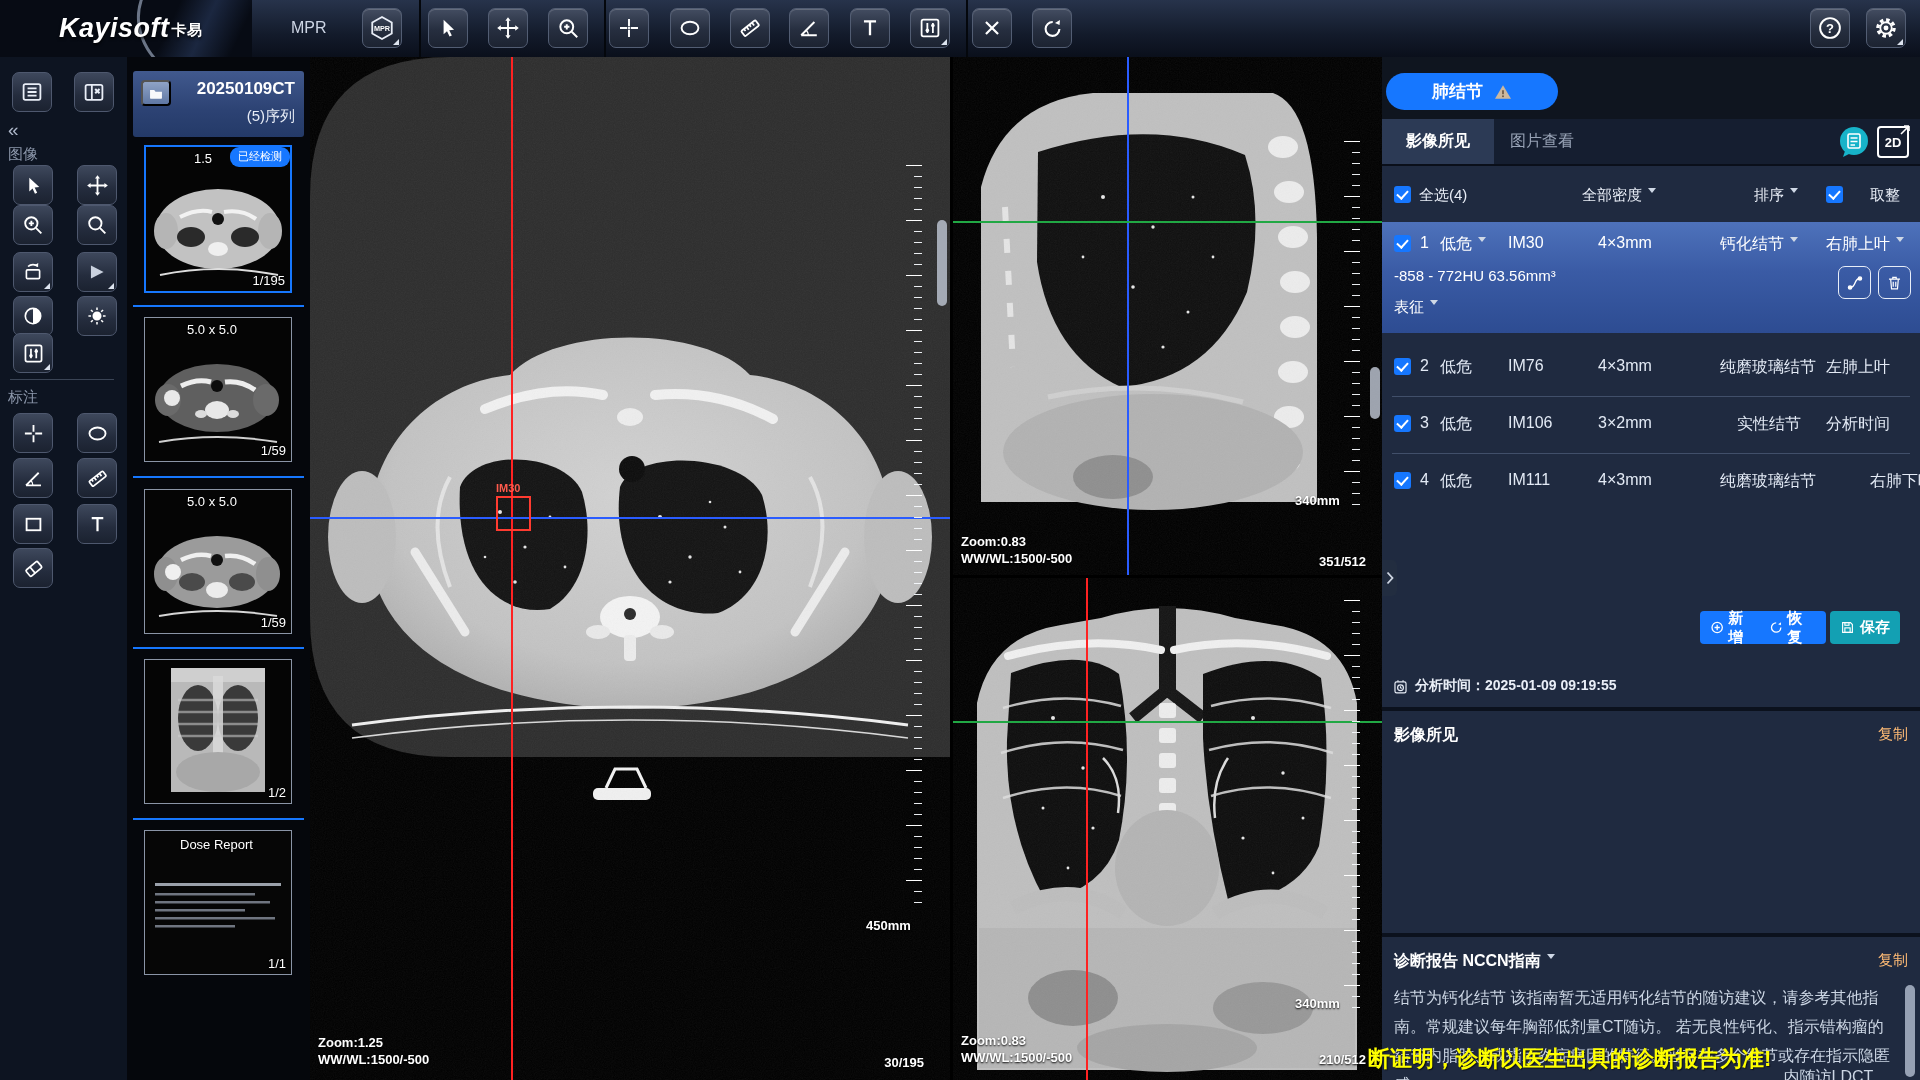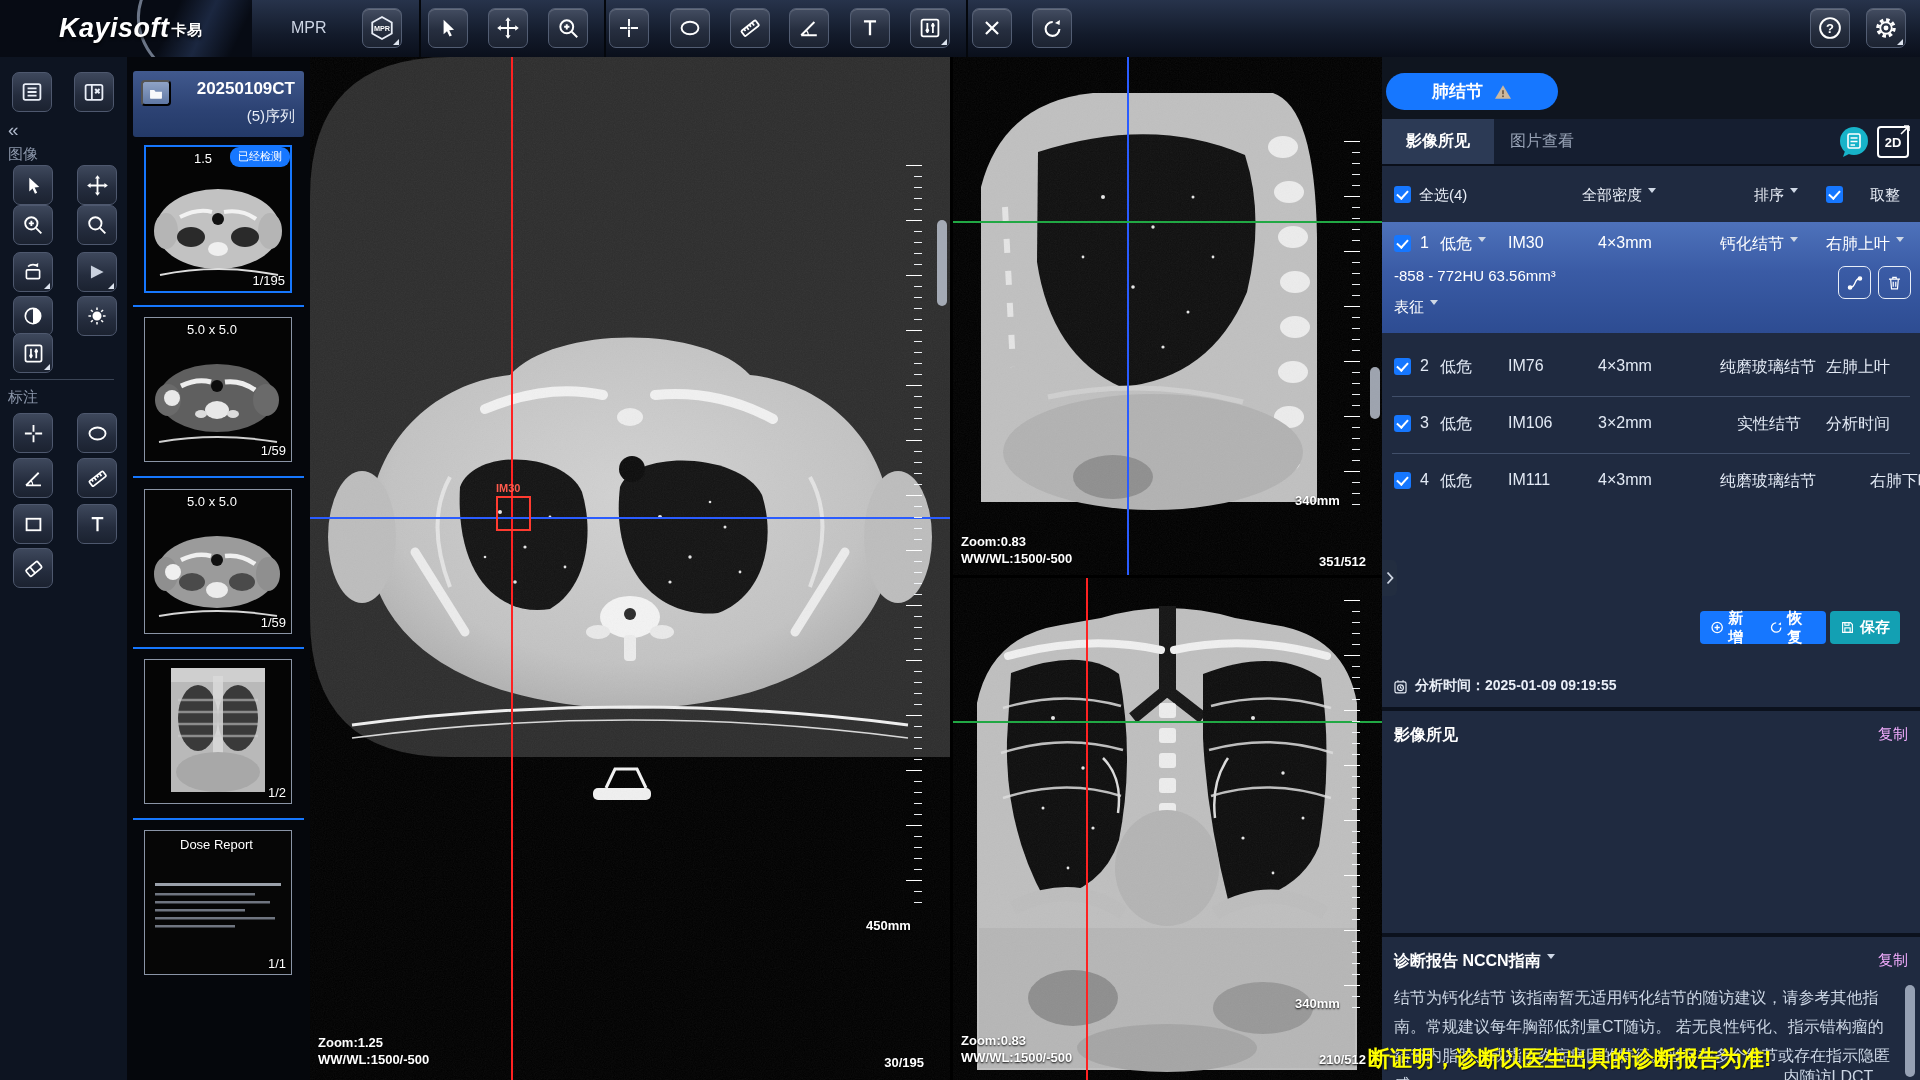--- a/index.html
+++ b/index.html
@@ -97,21 +97,21 @@
     display:flex;align-items:center;justify-content:center;cursor:pointer;}
   .btn-blue{position:absolute;top:554px;height:33px;background:#1677ff;border-radius:4px;
     display:flex;align-items:center;color:#fff;font-size:15px;font-weight:bold;cursor:pointer;}
   .btn-teal{position:absolute;top:554px;height:33px;background:#13a0b3;border-radius:4px;
     display:flex;align-items:center;justify-content:center;gap:5px;color:#fff;font-size:15px;font-weight:bold;cursor:pointer;}
   .btn-seg{display:flex;align-items:center;gap:4px;padding:0 10px;}
   .analysis{position:absolute;left:10px;top:620px;display:flex;align-items:center;gap:6px;
     font-size:14px;font-weight:bold;color:#e9eef7;}
   .secdiv{position:absolute;left:0;width:538px;height:4px;background:#0b111d;}
   .sec-head{position:absolute;left:12px;font-size:16px;font-weight:bold;color:#fff;}
-  .copy-link{position:absolute;right:12px;font-size:15px;color:#f0abfc;cursor:pointer;}
+  .copy-link{position:absolute;right:12px;font-size:15px;color:#fdba74;cursor:pointer;}
   .findings{position:absolute;left:12px;top:700px;width:512px;font-size:16px;line-height:27px;color:#ccd6e4;}
   .report{position:absolute;left:12px;top:926px;width:498px;font-size:16px;line-height:29px;color:#ccd6e4;}
   .report-tail{position:absolute;right:44px;top:1010px;font-size:16px;color:#ccd6e4;}
   .pscroll{position:absolute;right:5px;top:928px;width:10px;height:92px;border-radius:5px;background:#96a1b4;cursor:grab;}
   .disclaimer{position:absolute;left:1368px;top:1044px;font-size:22px;font-weight:bold;color:#feff00;
     z-index:50;white-space:nowrap;text-shadow:1px 1px 1px rgba(0,0,0,.6);}
 </style>
 </head>
 <body>
 

